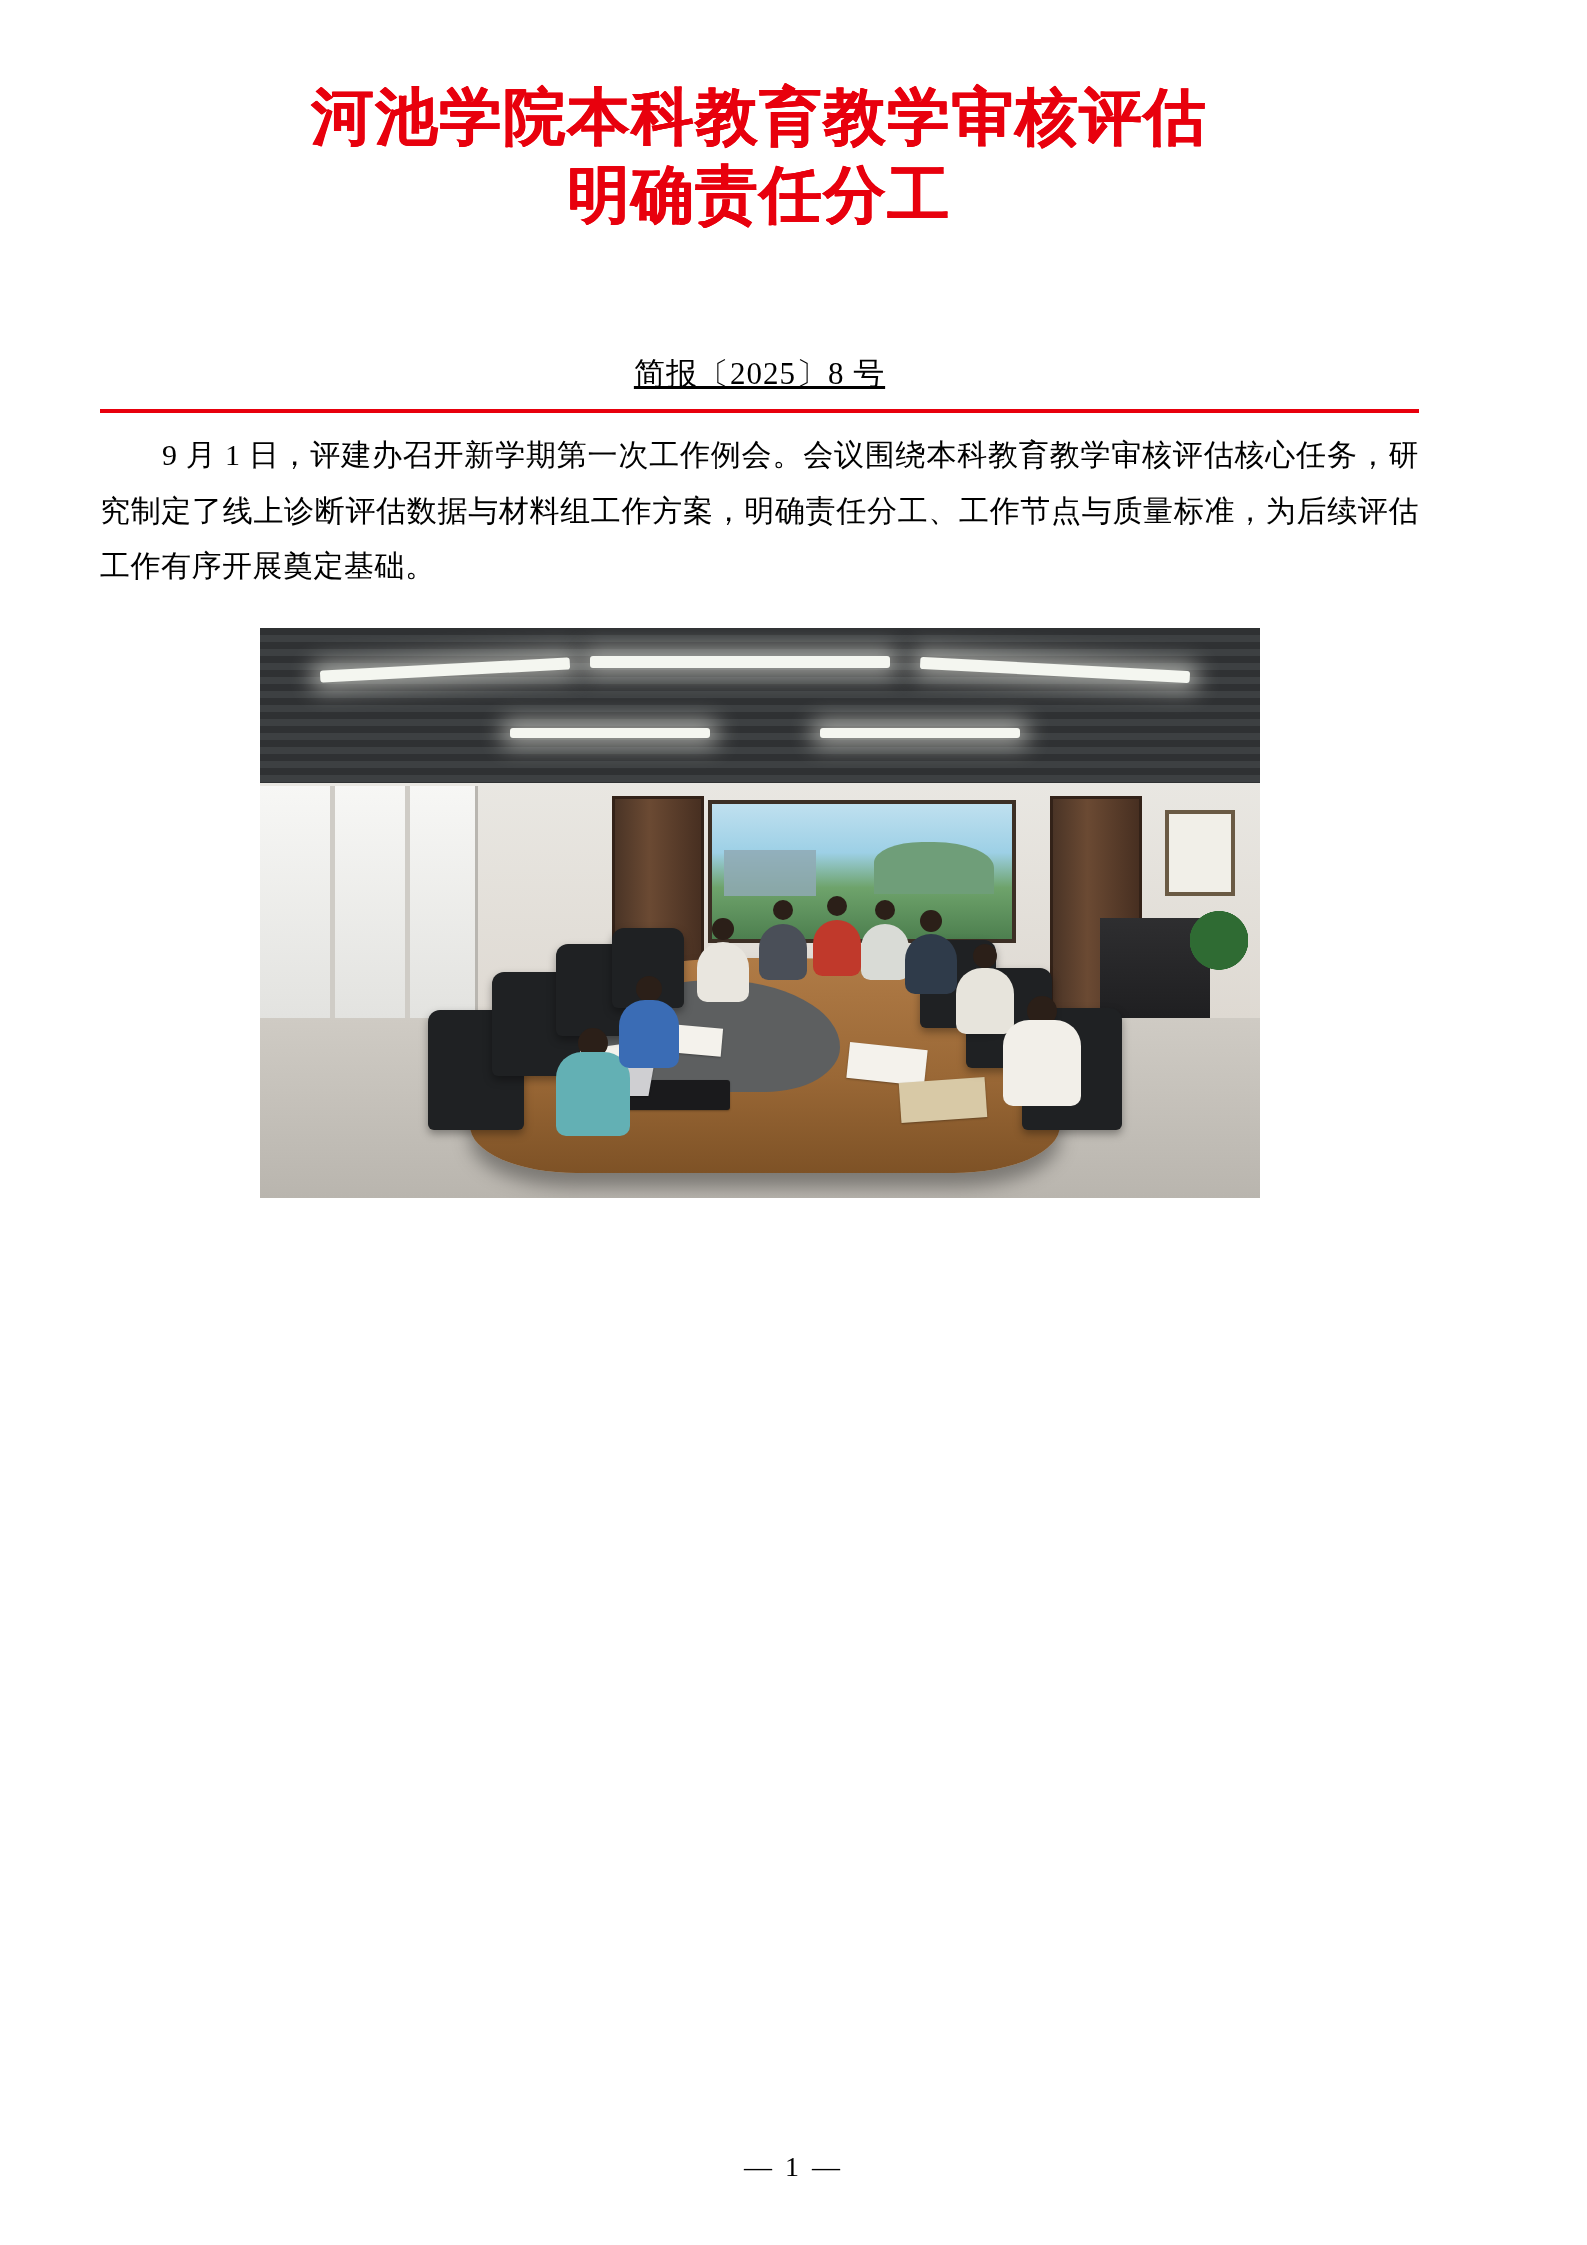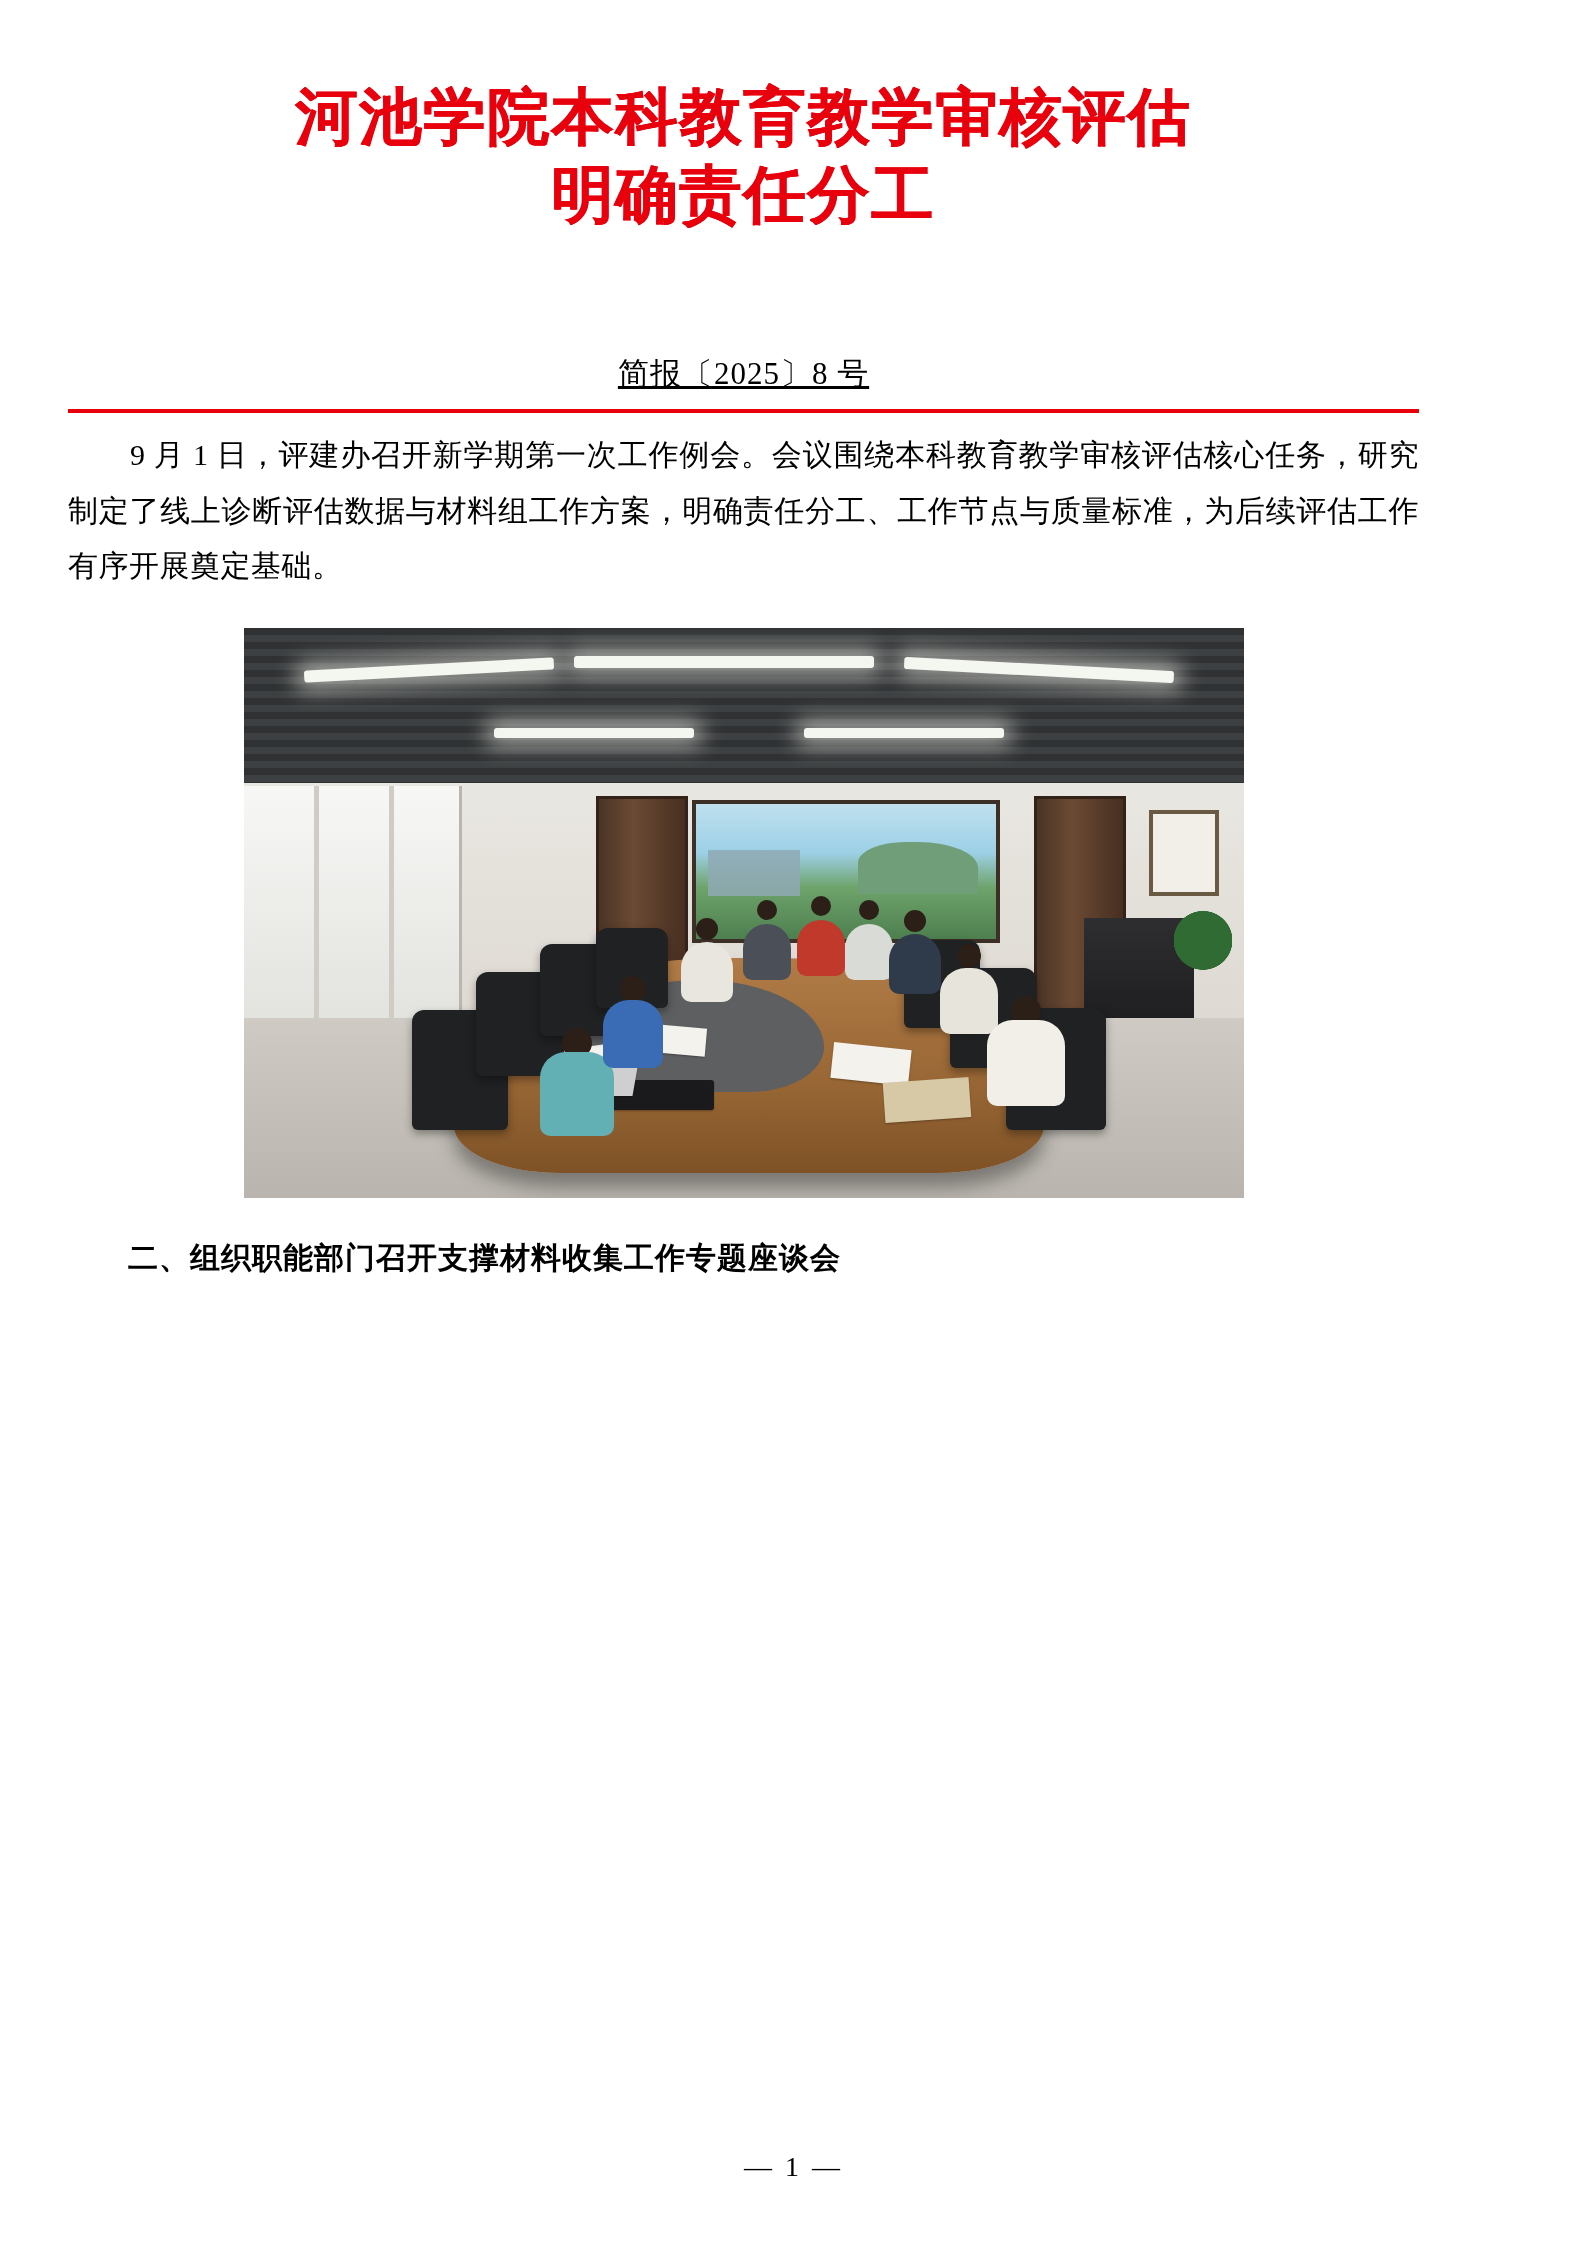--- a/index.html
+++ b/index.html
@@ -10,21 +10,21 @@
   body {
     font-family: "Liberation Serif", "DejaVu Serif", serif;
     color: #000;
   }
   .page {
     width: 1587px;
     height: 2245px;
     position: relative;
     background: #fff;
     box-sizing: border-box;
-    padding: 60px 168px 0 68px;
+    padding: 60px 168px 0 100px;
     overflow: hidden;
   }
   .masthead {
     text-align: center;
     color: #e8000d;
     font-family: "DejaVu Serif", "Liberation Serif", serif;
     font-weight: bold;
     font-size: 62px;
     line-height: 1.25;
     letter-spacing: 2px;
@@ -273,16 +273,15 @@
         <div class="head" style="width:24px;height:24px;"></div>
         <div class="body" style="background:#e7e4dc;width:58px;height:66px;"></div>
       </div>
       <div class="person" style="left:736px;top:368px;width:92px;height:116px;">
         <div class="head" style="width:30px;height:30px;"></div>
         <div class="body" style="background:#f2efe9;width:78px;height:86px;"></div>
       </div>
     </div>
   </div>
 
-  <div class="caption-heading">二、组织职能部门召开支撑材料收集工作专题座谈会</div>
 
   <div class="page-number">— 1 —</div>
 </div>
 
 </body></html>

